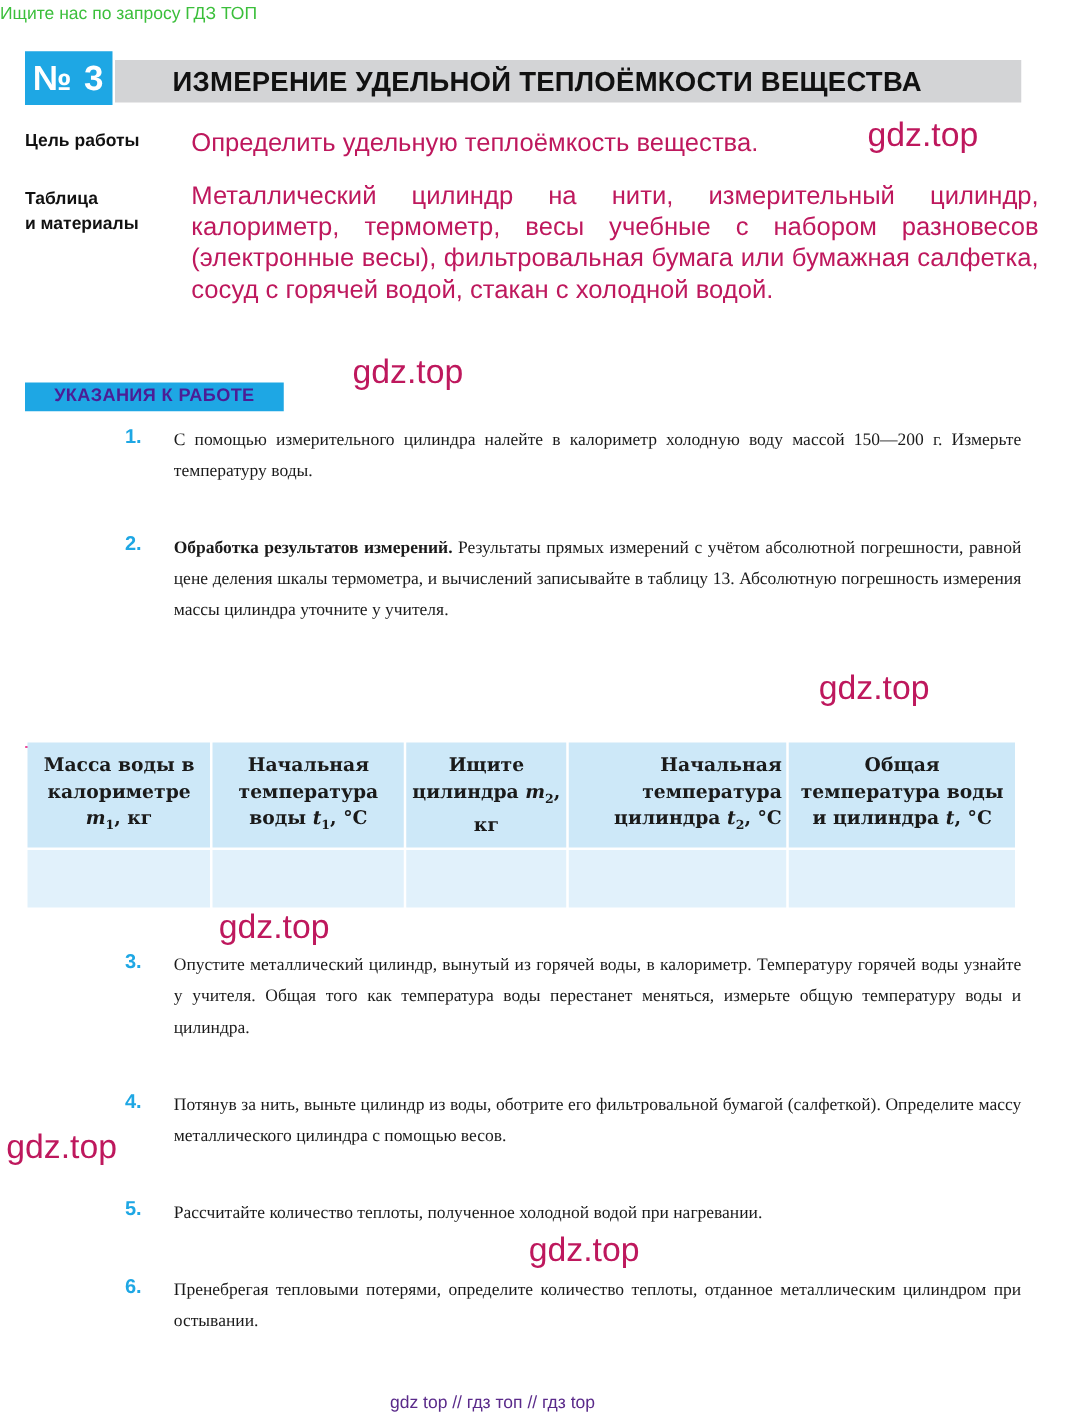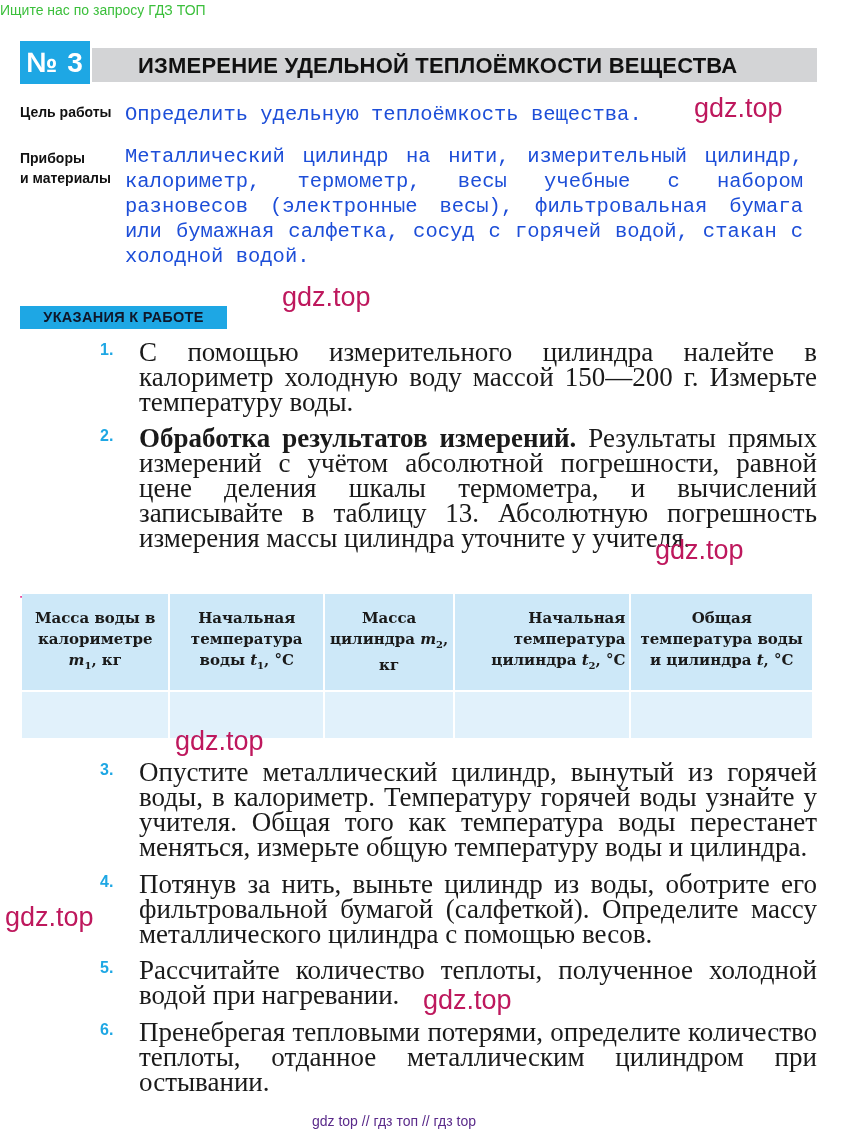--- a/index.html
+++ b/index.html
@@ -13,41 +13,41 @@
     .header-band { left: 92px; top: 48px; width: 725px; height: 34px; background: #d3d4d6; }
     .num-badge { left: 20px; top: 41px; width: 70px; height: 43px; background: #1ea7e4;
       color: #fff; font-family: "Liberation Sans", sans-serif; font-weight: bold;
       font-size: 28px; line-height: 43px; text-align: center; letter-spacing: 1px; }
     .lab-title { left: 138px; top: 48px; height: 34px; line-height: 36px;
       font-family: "Liberation Sans", sans-serif; font-weight: bold; font-size: 22px;
       color: #111; letter-spacing: 0.2px; }
 
     .side-label { left: 20px; font-family: "Liberation Sans", sans-serif; font-weight: bold;
       font-size: 14px; line-height: 20px; color: #111; }
-    .body-text { left: 125px; width: 678px; font-size: 20.5px; line-height: 25px;
-      text-align: justify; color: #1d4ed8; font-family: Liberation Mono, monospace; }
+    .body-text { left: 153px; width: 678px; font-size: 20.5px; line-height: 25px;
+      text-align: justify; color: #be185d; font-family: Liberation Sans, sans-serif; }
 
     .section-tag { left: 20px; top: 306px; width: 207px; height: 23px; background: #1ea7e4;
-      color: #0f172a; font-family: "Liberation Sans", sans-serif; font-weight: bold; font-size: 14.5px;
+      color: #4c1d95; font-family: "Liberation Sans", sans-serif; font-weight: bold; font-size: 14.5px;
       line-height: 23px; text-align: center; letter-spacing: 0.3px; }
 
     .step { left: 100px; width: 717px; }
     .step-num { position: absolute; left: 0; top: 1px; width: 24px;
       font-family: "Liberation Sans", sans-serif; font-weight: bold; font-size: 16px;
       color: #1ea7e4; }
-    .step-text { position: absolute; left: 39px; width: 678px; font-size: 27px; line-height: 25px;
+    .step-text { position: absolute; left: 39px; width: 678px; font-size: 14px; line-height: 25px;
       text-align: justify; font-family: "Liberation Serif", serif; color: #1a1a1a; }
     .step-text b { font-weight: bold; }
 
     .table-caption { left: 20px; top: 593px; font-family: "Liberation Sans", sans-serif;
       font-weight: bold; font-size: 14px; color: #ec4899; }
 
     .data-table { left: 22px; top: 594px; width: 794px; border-collapse: separate;
       border-spacing: 2px; margin: -2px; }
-    .data-table th { background: #cde8f8; height: 96px; padding: 0 4px;
+    .data-table th { background: #cde8f8; height: 84px; padding: 0 4px;
       font-family: "DejaVu Serif", serif; font-weight: bold; font-size: 15px; line-height: 21px;
       color: #1a1a1a; text-align: center; vertical-align: middle; }
     .data-table td { background: #e1f1fb; height: 44px; }
     .data-table i { font-style: italic; }
     .data-table sub { font-size: 10px; }
 
     .watermark { font-family: "Liberation Sans", sans-serif; font-size: 27px; color: #be185d; }
 
     .footer { left: 0; width: 788px; top: 1113px; text-align: center;
       font-family: "Liberation Sans", sans-serif; font-size: 14px; color: #5a2a8a; }
@@ -58,21 +58,21 @@
 <div class="abs top-banner">Ищите нас по запросу ГДЗ ТОП</div>
 
 <div class="abs header-band"></div>
 <div class="abs num-badge">№ 3</div>
 <div class="abs lab-title">ИЗМЕРЕНИЕ УДЕЛЬНОЙ ТЕПЛОЁМКОСТИ ВЕЩЕСТВА</div>
 
 <div class="abs side-label" style="top:102px;">Цель работы</div>
 <div class="abs body-text" style="top:102px;">Определить удельную теплоёмкость вещества.</div>
 
 <div class="abs side-label" style="top:148px;">
-  <div>Приборы</div>
+  <div>Таблица</div>
   <div>и материалы</div>
 </div>
 <div class="abs body-text" style="top:144px;">Металлический цилиндр на нити, измерительный цилиндр, калориметр, термометр, весы учебные с набором разновесов (электронные весы), фильтровальная бумага или бумажная салфетка, сосуд с горячей водой, стакан с холодной водой.</div>
 
 <div class="abs section-tag">УКАЗАНИЯ К РАБОТЕ</div>
 
 <div class="abs step" style="top:340px;">
   <span class="step-num">1.</span>
   <div class="step-text"><b></b><span>С помощью измерительного цилиндра налейте в калориметр холодную воду массой 150—200 г. Измерьте температуру воды.</span></div>
 </div>
@@ -82,21 +82,21 @@
   <div class="step-text"><b>Обработка результатов измерений.</b><span> Результаты прямых измерений с учётом абсолютной погрешности, равной цене деления шкалы термометра, и вычислений записывайте в таблицу 13. Абсолютную погрешность измерения массы цилиндра уточните у учителя.</span></div>
 </div>
 
 <div class="abs table-caption">Таблица 13</div>
 
 <table class="abs data-table">
   <thead>
     <tr>
       <th style="width:141px;"><span>Масса воды в калориметре </span><i>m</i><sub>1</sub><span>, кг</span></th>
       <th style="width:148px;"><span>Начальная температура воды </span><i>t</i><sub>1</sub><span>, °C</span></th>
-      <th style="width:124px;"><span>Масса цилиндра </span><i>m</i><sub>2</sub><span>, кг</span></th>
+      <th style="width:124px;"><span>Ищите цилиндра </span><i>m</i><sub>2</sub><span>, кг</span></th>
       <th style="width:172px;text-align:right;"><span>Начальная температура цилиндра </span><i>t</i><sub>2</sub><span>, °C</span></th>
       <th style="width:179px;"><span>Общая температура воды и цилиндра </span><i>t</i><sub></sub><span>, °C</span></th>
     </tr>
   </thead>
   <tbody>
     <tr>
       <td></td>
       <td></td>
       <td></td>
       <td></td>

